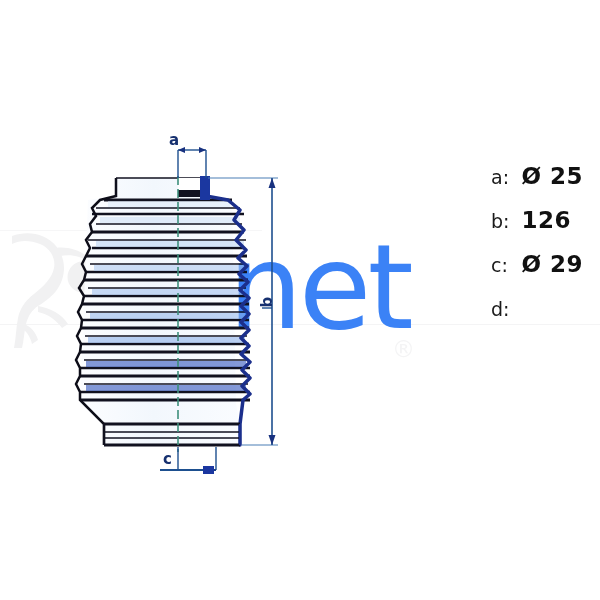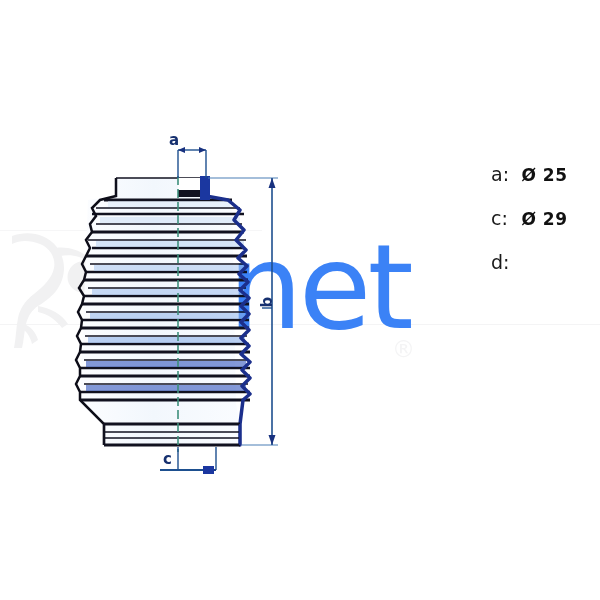--- a/index.html
+++ b/index.html
@@ -88,21 +88,21 @@
   .legend-key {
     display: inline-block;
     width: 26px;
     font-family: "DejaVu Sans", sans-serif;
     font-size: 19px;
     font-weight: 400;
     color: #1a1a1a;
   }
   .legend-val {
     font-family: "DejaVu Sans", sans-serif;
-    font-size: 17px;
+    font-size: 23px;
     font-weight: bold;
     color: #111111;
     letter-spacing: 0.5px;
   }
 </style>
 </head>
 <body>
 
 <div id="canvas">
 
@@ -288,20 +288,24 @@
 
   </svg>
 
   <div id="legend">
 
     <div class="legend-row">
       <span class="legend-key">a:</span>
       <span class="legend-val">Ø 25</span>
     </div>
 
+    <div class="legend-row">
+      <span class="legend-key">b:</span>
+      <span class="legend-val">126</span>
+    </div>
 
     <div class="legend-row">
       <span class="legend-key">c:</span>
       <span class="legend-val">Ø 29</span>
     </div>
 
     <div class="legend-row">
       <span class="legend-key">d:</span>
       <span class="legend-val"></span>
     </div>

